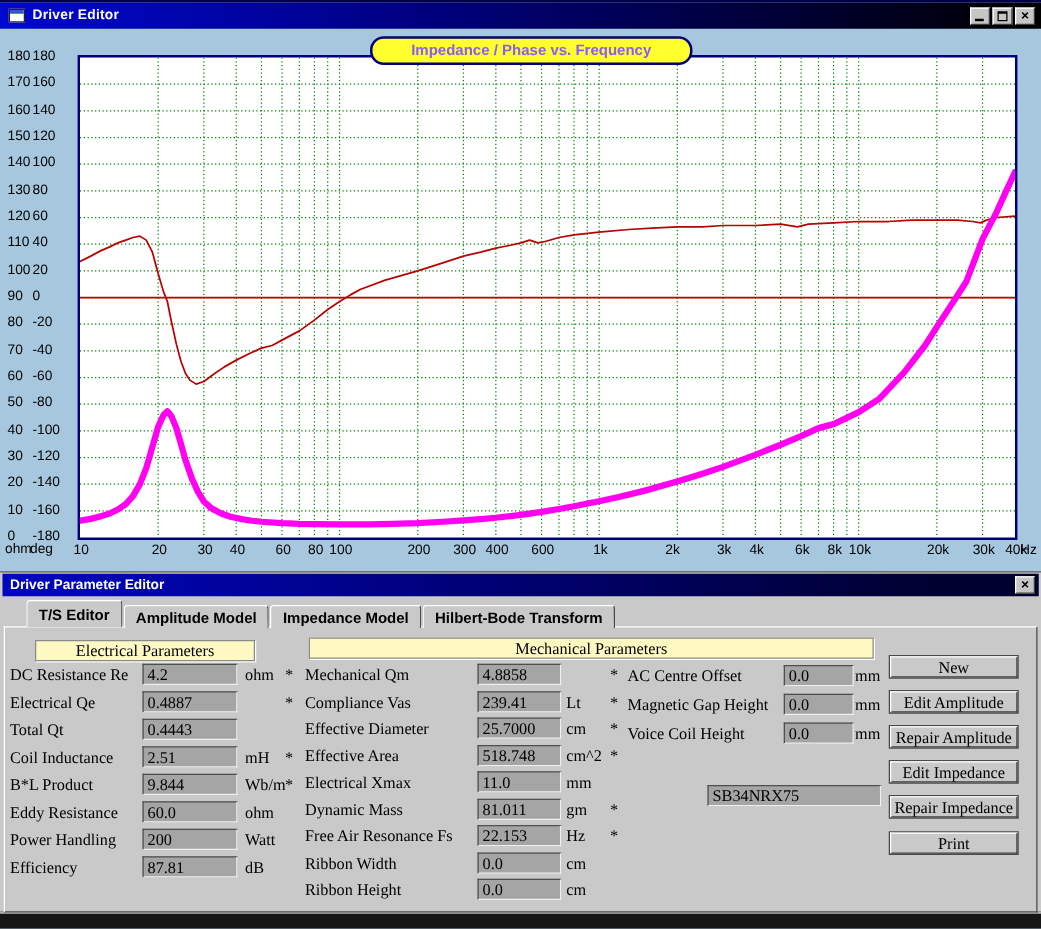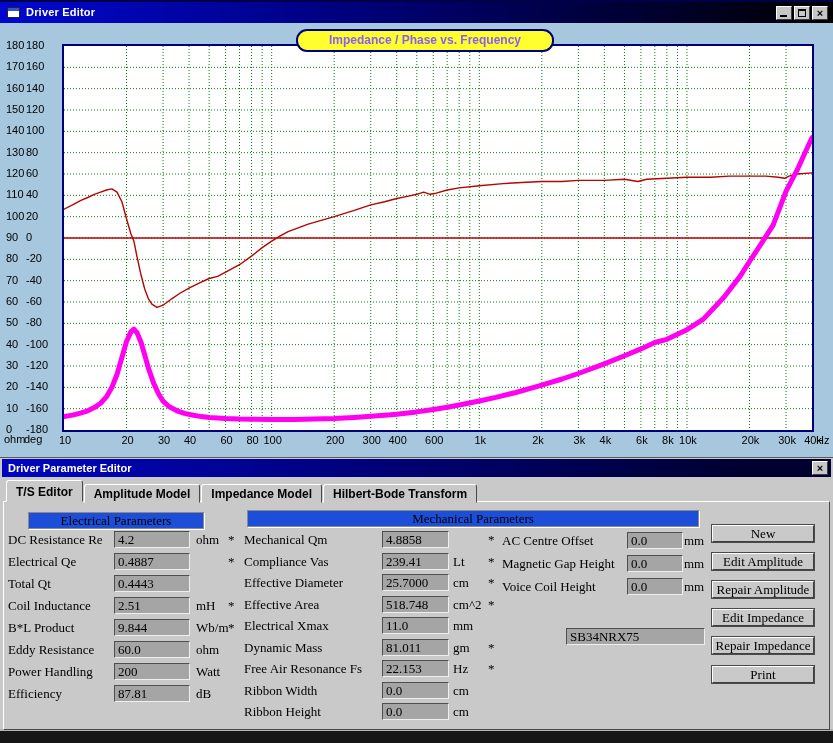--- a/index.html
+++ b/index.html
@@ -32,28 +32,28 @@
   .xlabels span{position:absolute;top:434px;font-size:11px;color:#000;transform:translateX(-50%);white-space:nowrap;}
   .x-unit{transform:none !important;}
   
   .editor{position:absolute;left:0;top:457px;width:833px;height:272px;background:#C9C9C9;
           border-top:1px solid #5a5a5a;box-sizing:border-box;}
   .ed-titlebar{position:absolute;left:2px;top:1px;right:2px;height:18px;
                background:linear-gradient(90deg,#0006c0 0%,#000078 45%,#000030 90%,#000030 100%);
                color:#fff;font-size:11px;font-weight:bold;line-height:18px;padding-left:6px;box-sizing:border-box;}
   .ed-close{position:absolute;right:3px;top:2px;width:16px;height:14px;background:#C6C6C6;
             border:1px solid;border-color:#fff #3c3c3c #3c3c3c #fff;box-sizing:border-box;}
-  .tabs{position:absolute;left:6px;top:22px;height:22px;z-index:3;}
+  .tabs{position:absolute;left:21px;top:22px;height:22px;z-index:3;}
   .tab{display:inline-block;position:relative;top:2px;height:19px;margin-right:1px;padding:2px 9px 0 9px;
        font-size:12px;font-weight:bold;color:#000;background:#C9C9C9;box-sizing:border-box;
        border:1px solid;border-color:#fff #4a4a4a transparent #fff;border-radius:3px 3px 0 0;}
   .tab.active{top:0;height:22px;padding-top:4px;z-index:4;border-bottom:1px solid #C9C9C9;}
   .content-box{position:absolute;left:3px;top:43px;right:3px;height:227px;background:#C9C9C9;
                border:1px solid;border-color:#fff #4a4a4a #4a4a4a #fff;z-index:1;}
-  .ghead{position:absolute;height:15px;background:#1d4ed8;border:1px solid #8a8a8a;box-shadow:1px 1px 0 #fff;
+  .ghead{position:absolute;height:15px;background:#fef9c3;border:1px solid #8a8a8a;box-shadow:1px 1px 0 #fff;
          font-family:"Liberation Serif",serif;font-size:13px;text-align:center;line-height:15px;z-index:2;box-sizing:content-box;}
   .pgroup{position:absolute;z-index:2;}
   .prow{position:relative;height:17px;}
   .lbl,.unit,.star,.slabel{font-family:"Liberation Serif",serif;font-size:13px;color:#000;white-space:nowrap;}
   .lbl{position:absolute;left:2px;top:1px;}
   .fld{position:absolute;top:0;height:15px;background:#A5A5A5;border:1px solid;
        border-color:#4f4f4f #efefef #efefef #4f4f4f;font-family:"Liberation Serif",serif;font-size:13px;
        line-height:15px;padding-left:3px;box-sizing:content-box;color:#000;}
   .unit{position:absolute;top:1px;} .star{position:absolute;top:1px;}
   .elec .prow{margin-bottom:5px;} .mech .prow{margin-bottom:4.5px;} .offs .prow{margin-bottom:6px;}

